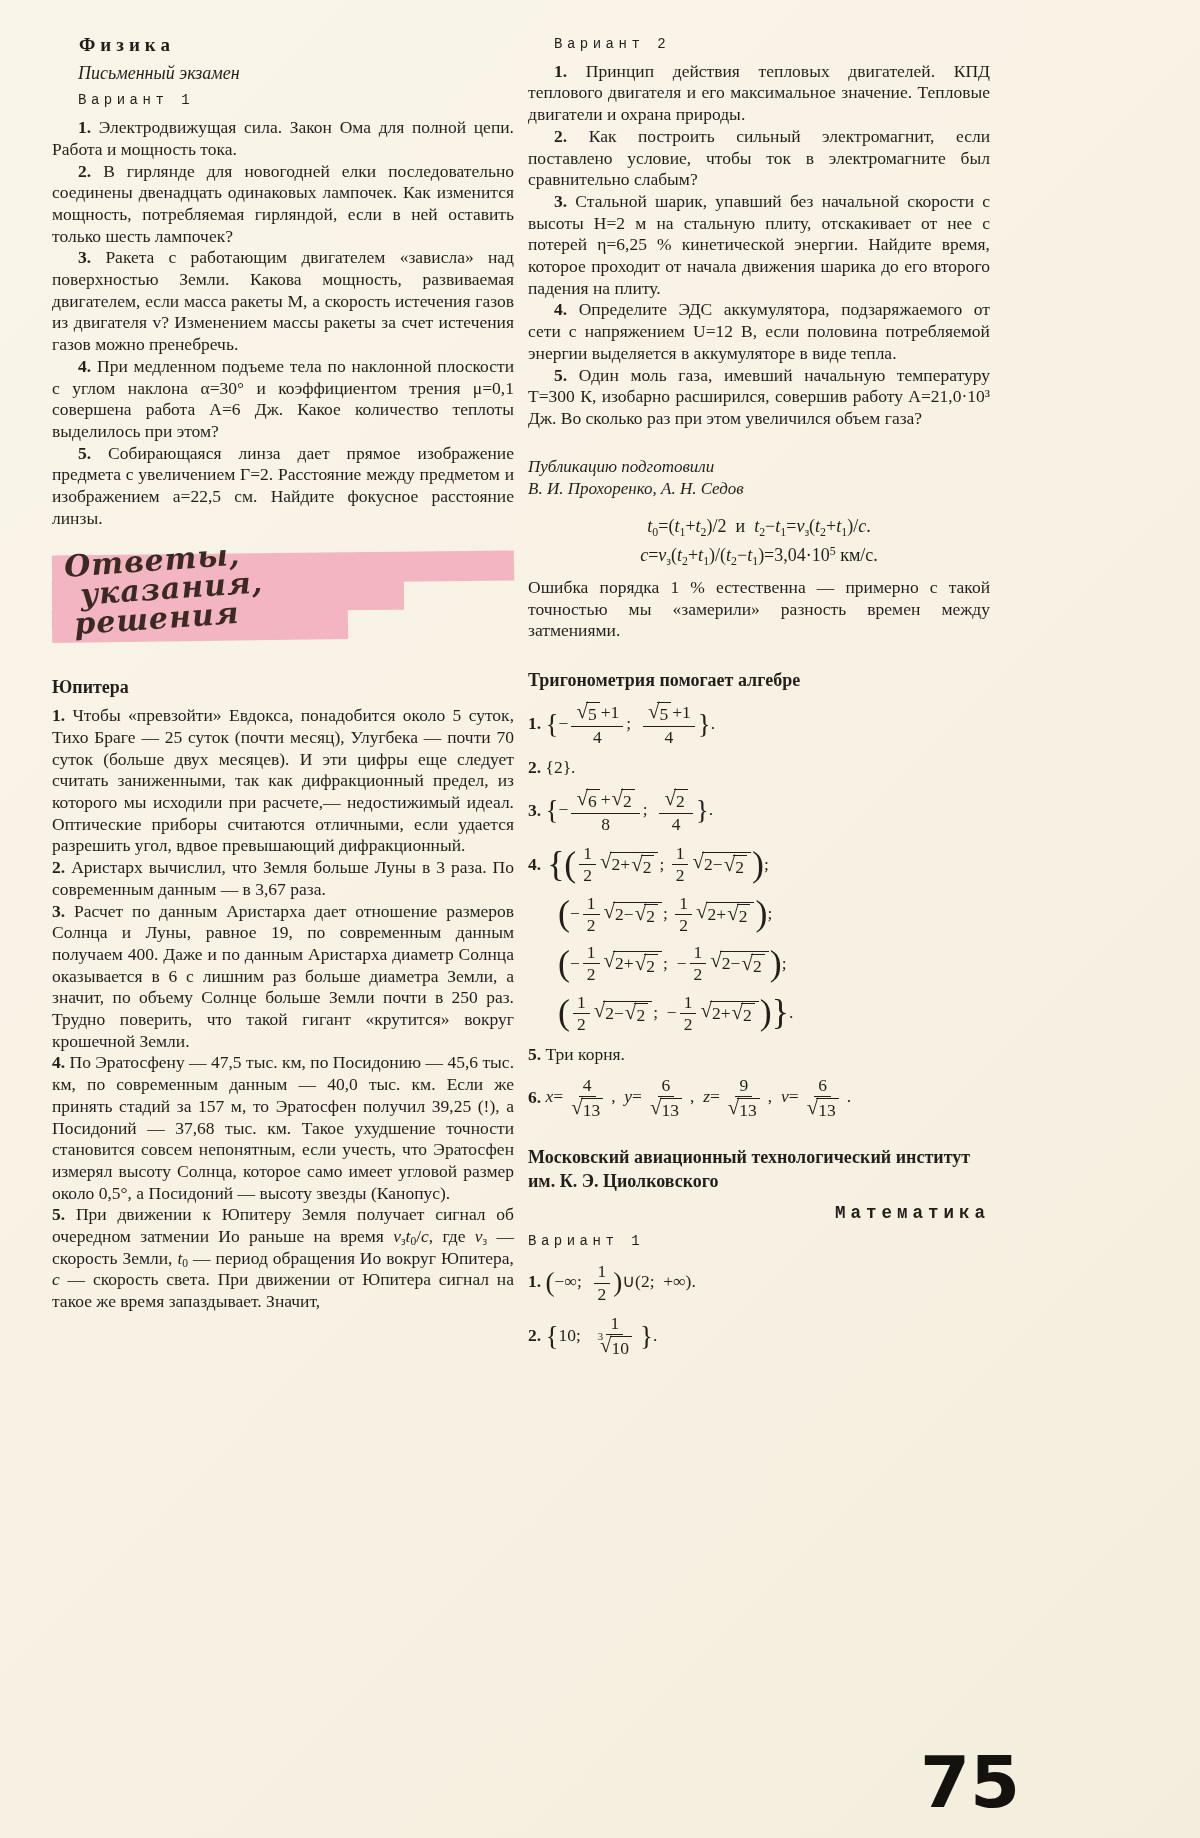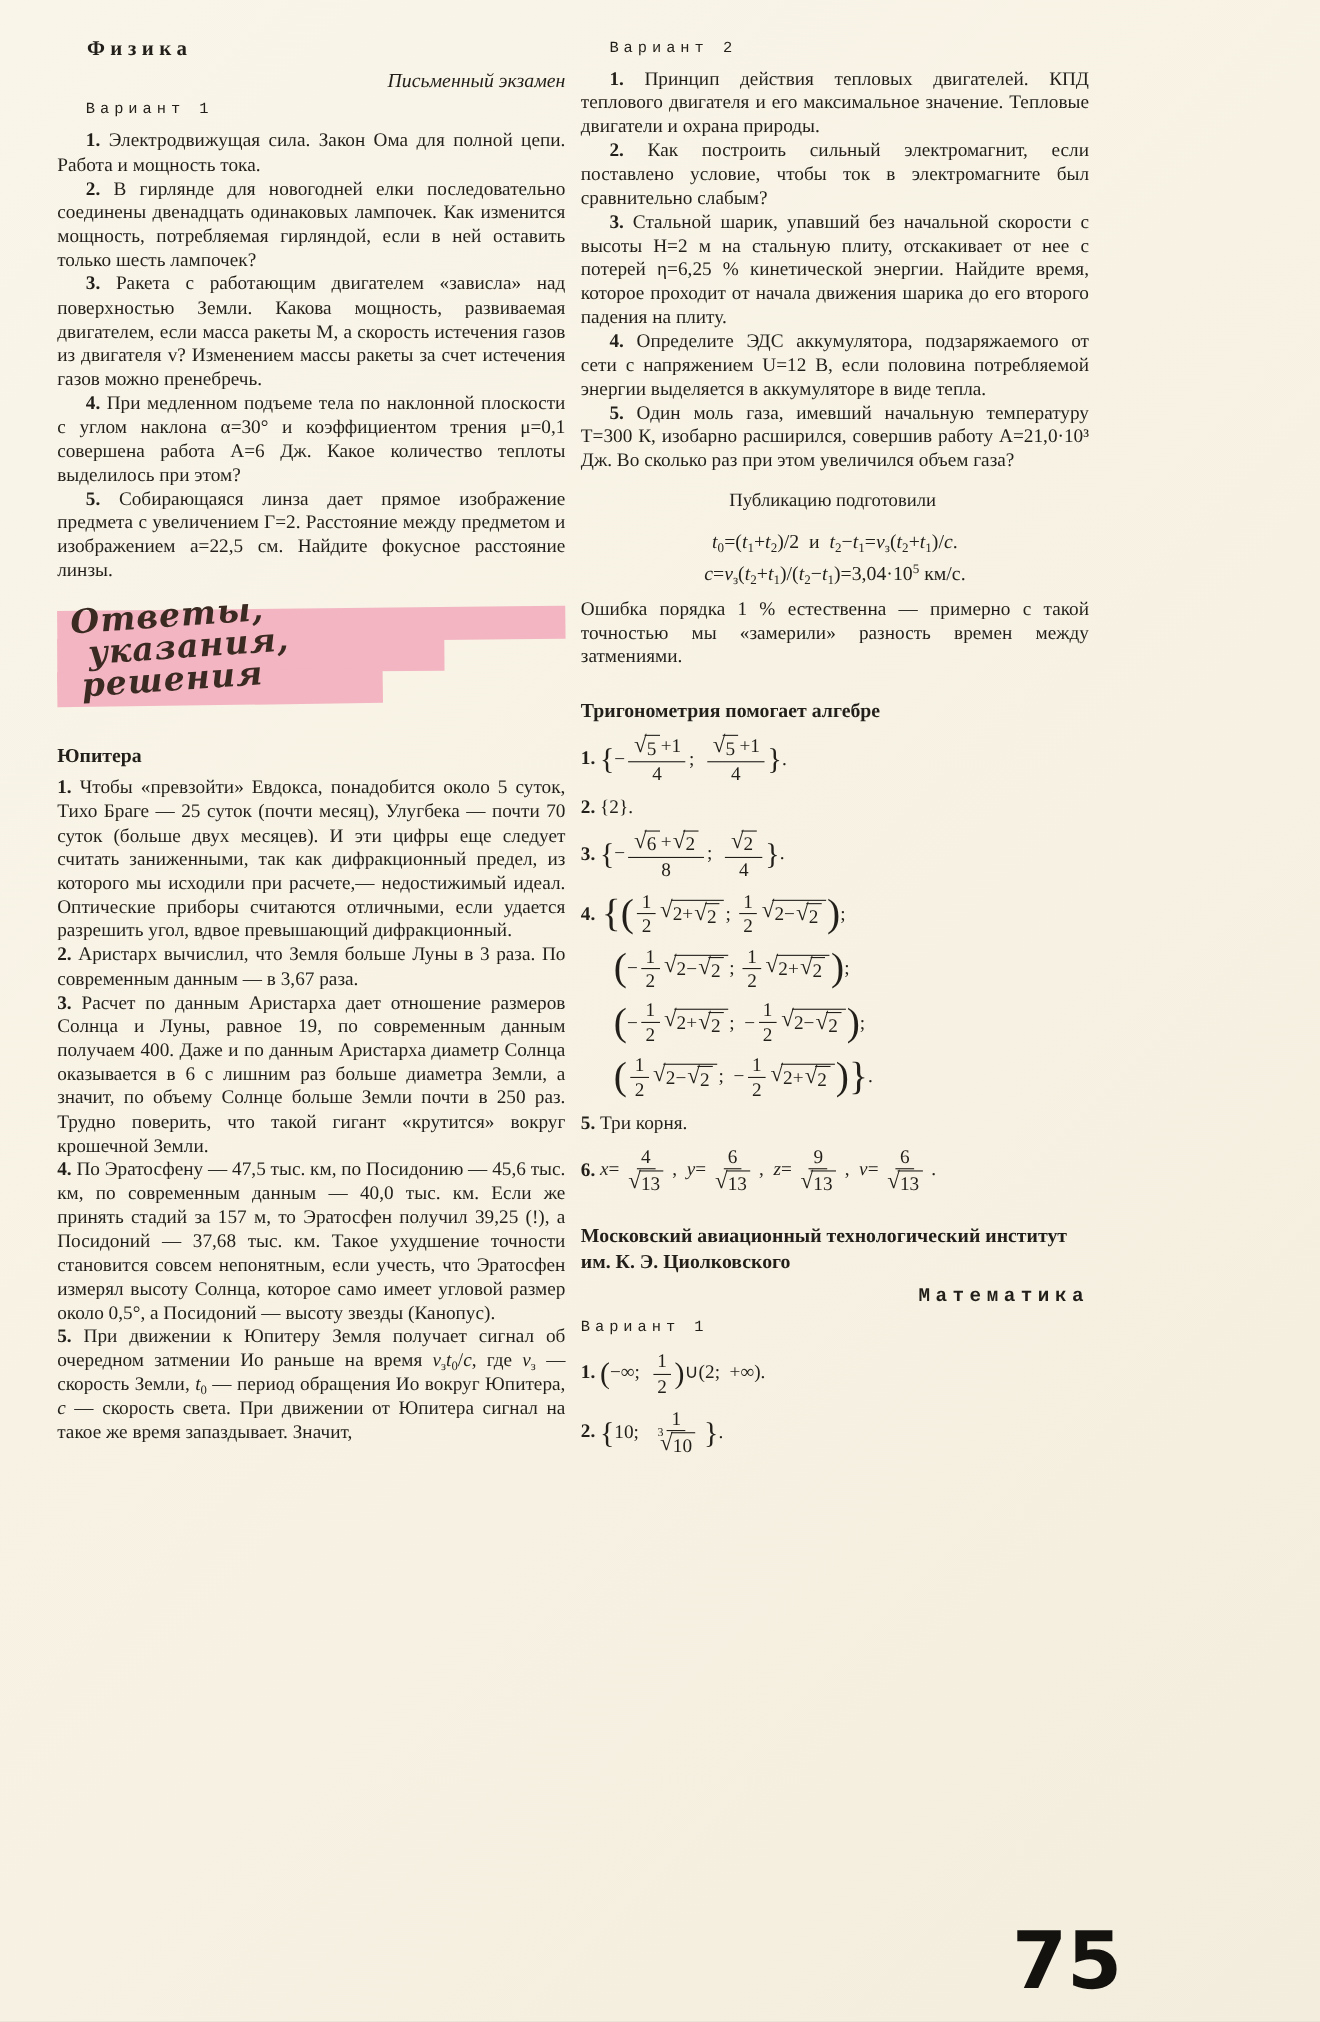--- a/index.html
+++ b/index.html
@@ -14,21 +14,21 @@
   }
   .col{
     position:absolute;top:34px;width:462px;
     font-size:17.5px;line-height:21.7px;
     text-align:justify;
   }
   .col-left{left:52px;}
   .col-right{left:528px;}
 
   .sec-head{font-weight:bold;font-size:19px;letter-spacing:5px;text-align:left;margin:0 0 7px 27px;}
-  .ital-sub{font-style:italic;font-size:18px;text-align:right;margin:0 0 6px 26px;}
+  .ital-sub{font-style:italic;font-size:18px;text-align:left;margin:0 0 6px 26px;}
   .variant{font-size:14px;letter-spacing:4.5px;text-align:left;margin:0 0 5px 26px;font-family:Liberation Mono, monospace;}
   .variant.flush{margin-left:0;}
   .subject-head{font-weight:bold;font-size:17.5px;letter-spacing:5px;text-align:right;margin:10px 0 6px 0;font-family:Liberation Mono, monospace;}
 
   .para{margin:0;text-indent:26px;}
   .ans-para{margin:0;text-indent:0;}
   .pnum{font-weight:bold;}
 
   .ans-head{font-weight:bold;font-size:18px;text-align:left;margin:16px 0 6px 0;}
   .mai-head{margin-top:24px;line-height:24px;}
@@ -62,21 +62,21 @@
   .sqrt{display:inline-flex;align-items:flex-start;vertical-align:middle;margin:0 1px;}
   .rsign{line-height:1;font-size:1.2em;margin-right:-2px;transform:translateY(-0.06em);}
   .rbody{border-top:1.5px solid currentColor;padding:1px 3px 0 2px;line-height:1.2;}
   .ridx{font-size:0.62em;align-self:flex-start;transform:translateY(-0.45em);margin-right:-3px;}
 
   sub{font-size:0.66em;vertical-align:-0.3em;line-height:0;}
   sup{font-size:0.66em;vertical-align:0.5em;line-height:0;}
   .big{font-size:1.55em;line-height:1;vertical-align:middle;font-weight:normal;}
   .mrow .big{font-size:2.05em;}
 
-  .credit{margin:14px 4px 16px 0;text-align:center;font-size:17px;line-height:22px;}
+  .credit{margin:26px 4px 16px 0;text-align:left;font-style:italic;font-size:17px;line-height:22px;}
 
   .page-number{position:absolute;left:920px;top:1740px;
     font-family:"DejaVu Sans", sans-serif;font-weight:bold;font-size:72px;color:#14120f;}
 </style>
 </head>
 <body>
 
 <div class="page">
 
   <div class="col col-left">
@@ -116,20 +116,21 @@
     <div class="variant">Вариант 2</div>
 
     <p class="para"><b class="pnum">1.</b> <span>Принцип действия тепловых двигателей. КПД теплового двигателя и его максимальное значение. Тепловые двигатели и охрана природы.</span></p>
     <p class="para"><b class="pnum">2.</b> <span>Как построить сильный электромагнит, если поставлено условие, чтобы ток в электромагните был сравнительно слабым?</span></p>
     <p class="para"><b class="pnum">3.</b> <span>Стальной шарик, упавший без начальной скорости с высоты H=2 м на стальную плиту, отскакивает от нее с потерей η=6,25 % кинетической энергии. Найдите время, которое проходит от начала движения шарика до его второго падения на плиту.</span></p>
     <p class="para"><b class="pnum">4.</b> <span>Определите ЭДС аккумулятора, подзаряжаемого от сети с напряжением U=12 В, если половина потребляемой энергии выделяется в аккумуляторе в виде тепла.</span></p>
     <p class="para"><b class="pnum">5.</b> <span>Один моль газа, имевший начальную температуру T=300 К, изобарно расширился, совершив работу A=21,0·10³ Дж. Во сколько раз при этом увеличился объем газа?</span></p>
 
     <div class="credit">
       <div>Публикацию подготовили</div>
+      <div>В. И. Прохоренко, А. Н. Седов</div>
     </div>
 
     <div class="formula"><i>t</i><sub>0</sub>=(<i>t</i><sub>1</sub>+<i>t</i><sub>2</sub>)/2&nbsp; и &nbsp;<i>t</i><sub>2</sub>−<i>t</i><sub>1</sub>=<i>v</i><sub>з</sub>(<i>t</i><sub>2</sub>+<i>t</i><sub>1</sub>)/<i>c</i>.</div>
     <div class="formula"><i>c</i>=<i>v</i><sub>з</sub>(<i>t</i><sub>2</sub>+<i>t</i><sub>1</sub>)/(<i>t</i><sub>2</sub>−<i>t</i><sub>1</sub>)=3,04·10<sup>5</sup> км/с.</div>
     <p class="ans-para" style="margin-top:10px">Ошибка порядка 1 % естественна — примерно с такой точностью мы «замерили» разность времен между затмениями.</p>
 
     <div class="ans-head" style="margin-top:28px">Тригонометрия помогает алгебре</div>
 
     <div class="mitem"><b class="pnum">1.</b> <span class="mbody"><span class="big">{</span>−<span class="frac">
             <span class="fnum"><span class="sqrt">

